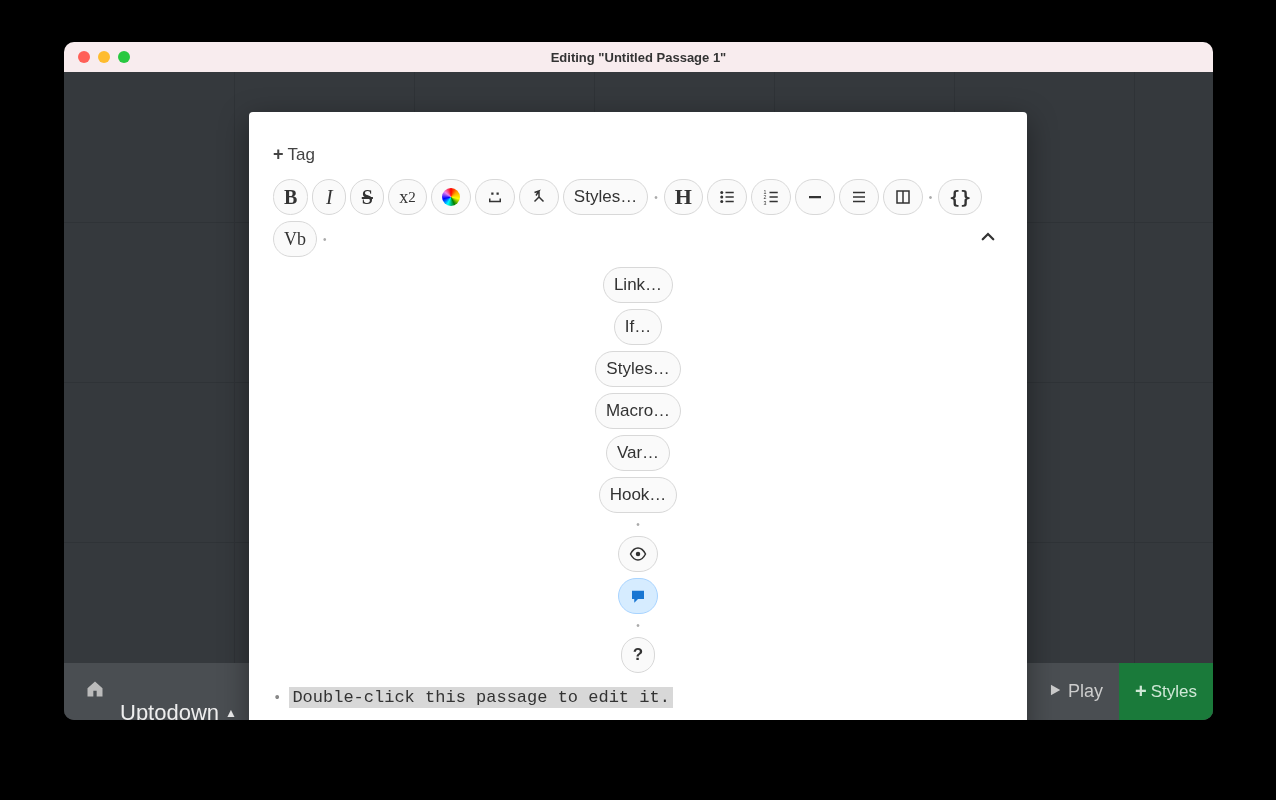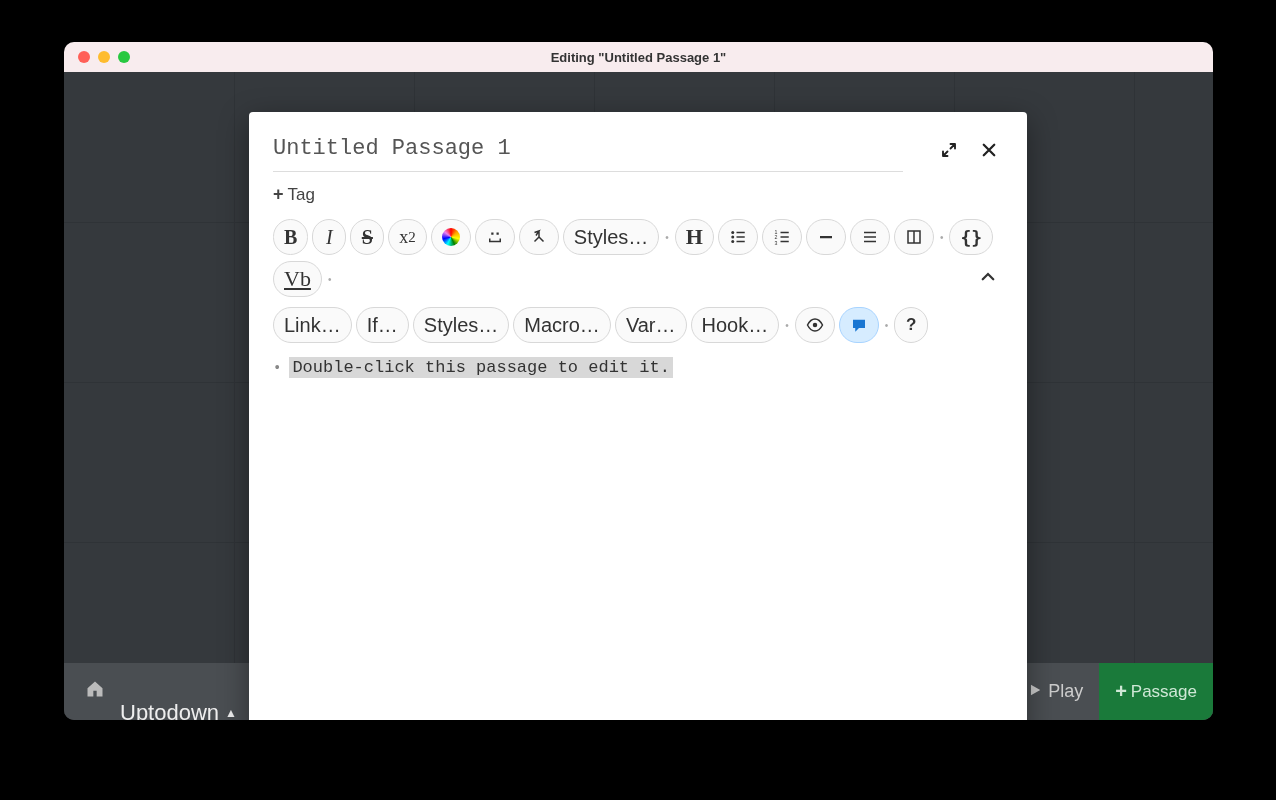--- a/index.html
+++ b/index.html
@@ -179,33 +179,33 @@
     display: inline-flex;
     align-items: center;
     justify-content: center;
     font-size: 17px;
     color: #333;
     padding: 0 10px;
     cursor: pointer;
     font-family: inherit;
   }
   .tb-btn svg { width: 18px; height: 18px; }
-  .tb-text-btn { font-size: 20px; }
+  .tb-text-btn { font-size: 17px; }
   .tb-btn.bold { font-weight: 800; font-family: Georgia, serif; font-size:20px;}
   .tb-btn.italic { font-style: italic; font-family: Georgia, serif; font-size:20px;}
   .tb-btn.strike { text-decoration: line-through; font-family: Georgia, serif; font-size:20px; font-weight:600;}
   .tb-btn.sup { font-family: Georgia, serif; font-size:18px; }
   .tb-btn.color-circle span {
     width: 18px; height: 18px; border-radius: 50%;
     background: conic-gradient(red,orange,yellow,green,cyan,blue,violet,red);
     display:inline-block;
   }
   .tb-btn.heading { font-family: Georgia, serif; font-weight: 700; font-size:22px;}
   .tb-btn.braces { font-family: monospace; font-size:18px; font-weight:600;}
-  .tb-btn.vb { font-family: Georgia, serif; font-size:22px;text-decoration:underline;}
+  .tb-btn.vb { font-family: Georgia, serif; font-size:18px;}
   .tb-dot {
     color: #aaa;
     font-size: 10px;
     padding: 0 2px;
     align-self: center;
   }
   .tb-btn.active {
     background: #d6ecff;
     border-color: #a8d4ff;
   }
@@ -272,38 +272,25 @@
       <div class="play-btn">
         <span>
           <svg width="14" height="14" viewBox="0 0 24 24">
               <path d="M5 3 L21 12 L5 21 Z" fill="#ccc"></path>
             </svg>
         </span>
         <span>Play</span>
       </div>
       <div class="passage-btn">
         <span class="plus">+</span>
-        <span>Passage</span>
+        <span>Styles</span>
       </div>
     </div>
 
     <div class="editor-panel">
-      <div class="editor-header">
-        <input class="passage-title-input" value="Untitled Passage 1" style="">
-        <div class="hdr-icon">
-          <svg width="18" height="18" viewBox="0 0 24 24">
-              <path d="M4 20 L10 14 M4 20 L4 14 M4 20 L10 20 M20 4 L14 10 M20 4 L20 10 M20 4 L14 4" stroke="#222" stroke-width="2.5" fill="none" stroke-linecap="round"></path>
-            </svg>
-        </div>
-        <div class="hdr-icon">
-          <svg width="18" height="18" viewBox="0 0 24 24">
-              <path d="M5 5 L19 19 M19 5 L5 19" stroke="#222" stroke-width="3" stroke-linecap="round"></path>
-            </svg>
-        </div>
-      </div>
 
       <div class="tag-row">
         <button class="tag-btn">
           <span class="plus">+</span>
           <span>Tag</span>
         </button>
       </div>
 
       <div class="toolbar">
         <button class="tb-btn bold">B</button>
@@ -370,21 +357,21 @@
         <button class="tb-btn braces">{}</button>
         <button class="tb-btn vb">Vb</button>
         <span class="tb-dot">•</span>
         <div class="collapse-icon">
           <svg width="18" height="18" viewBox="0 0 24 24">
               <path d="M5 15 L12 8 L19 15" stroke="#333" stroke-width="3" fill="none" stroke-linecap="round"></path>
             </svg>
         </div>
       </div>
 
-      <div class="toolbar" style="padding-top:0;">
+      <div class="toolbar" style="padding-top:0;flex-direction:column;">
         <button class="tb-text-btn">Link…</button>
         <button class="tb-text-btn">If…</button>
         <button class="tb-text-btn">Styles…</button>
         <button class="tb-text-btn">Macro…</button>
         <button class="tb-text-btn">Var…</button>
         <button class="tb-text-btn">Hook…</button>
         <span class="tb-dot">•</span>
         <button class="tb-btn">
           <svg viewBox="0 0 24 24">
               <path d="M2 12 C5 6 9 4 12 4 C15 4 19 6 22 12 C19 18 15 20 12 20 C9 20 5 18 2 12 Z" stroke="#333" stroke-width="2" fill="none"></path>

